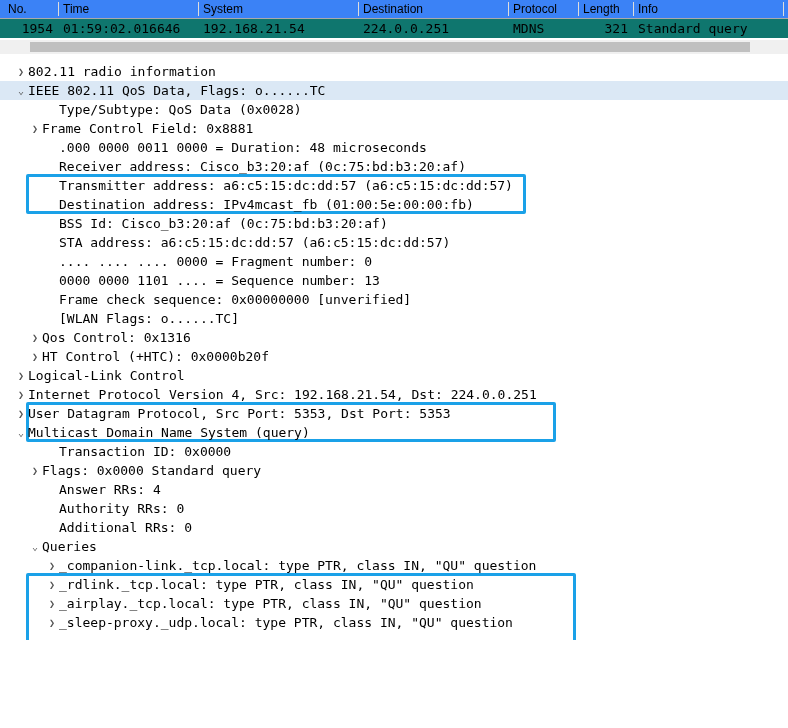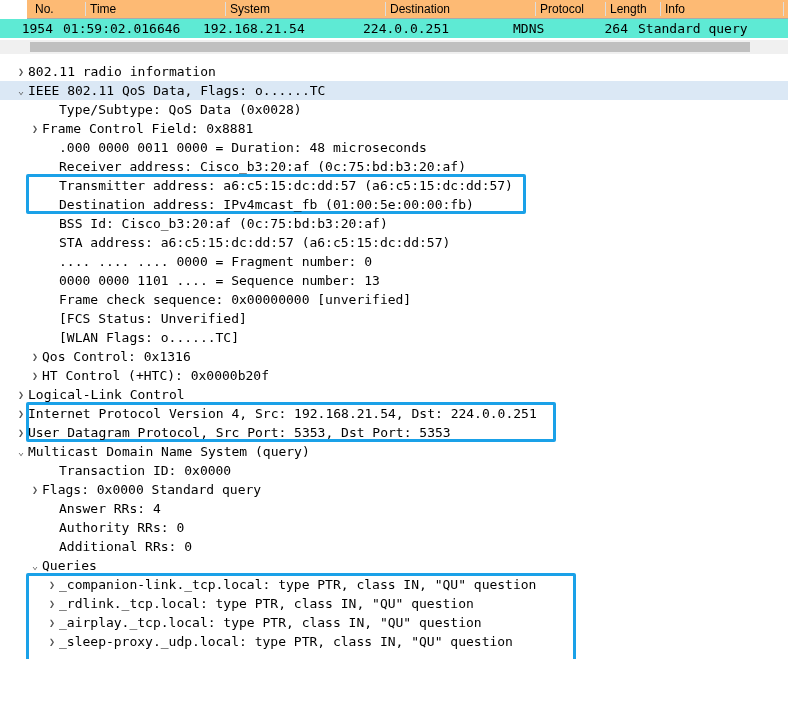--- a/index.html
+++ b/index.html
@@ -13,33 +13,32 @@
   }
   
   .pkt-header, .pkt-row {
     display: grid;
     grid-template-columns: 55px 140px 160px 150px 70px 55px 1fr;
     align-items: center;
     padding: 2px 4px;
     font-size: 13px;
   }
   .pkt-header {
-    background: #fdba74;
+    background: #3b82f6;
     border-bottom: 1px solid #aaa;
-    margin-left: 27px;
   }
   .pkt-header .cell {
     font-family: "Segoe UI", Arial, sans-serif;
     font-size: 12px;
     color: #000;
     border-right: 1px solid #ddd;
     padding-left: 4px;
   }
   .pkt-row {
-    background: #5eead4;
+    background: #0f766e;
   }
   .pkt-row .cell {
     white-space: nowrap;
     overflow: hidden;
     padding-left: 4px;
   }
   .scrollbar-fake {
     height: 14px;
     background: #f0f0f0;
     margin: 2px 0 6px 0;
@@ -104,21 +103,21 @@
   <div class="cell">Length</div>
   <div class="cell">Info</div>
 </div>
 
 <div class="pkt-row">
   <div class="cell" style="text-align:right;padding-right:6px;">1954</div>
   <div class="cell">01:59:02.016646</div>
   <div class="cell">192.168.21.54</div>
   <div class="cell">224.0.0.251</div>
   <div class="cell">MDNS</div>
-  <div class="cell" style="text-align:right;padding-right:6px;">264</div>
+  <div class="cell" style="text-align:right;padding-right:6px;">321</div>
   <div class="cell">Standard query</div>
 </div>
 
 <div class="scrollbar-fake">
   <div class="thumb"></div>
 </div>
 
 <div class="details-wrap">
 
   <div class="hl-box" style="left:26px; top:114px; width:500px; height:40px;"></div>
@@ -176,24 +175,20 @@
     <div class="tree-row depth-2">
         <span class="toggle"></span>
         <span class="label">0000 0000 1101 .... = Sequence number: 13</span>
       </div>
     <div class="tree-row depth-2">
         <span class="toggle"></span>
         <span class="label">Frame check sequence: 0x00000000 [unverified]</span>
       </div>
     <div class="tree-row depth-2">
         <span class="toggle"></span>
-        <span class="label">[FCS Status: Unverified]</span>
-      </div>
-    <div class="tree-row depth-2">
-        <span class="toggle"></span>
         <span class="label">[WLAN Flags: o......TC]</span>
       </div>
     <div class="tree-row depth-1">
         <span class="toggle">❯</span>
         <span class="label">Qos Control: 0x1316</span>
       </div>
     <div class="tree-row depth-1">
         <span class="toggle">❯</span>
         <span class="label">HT Control (+HTC): 0x0000b20f</span>
       </div>

